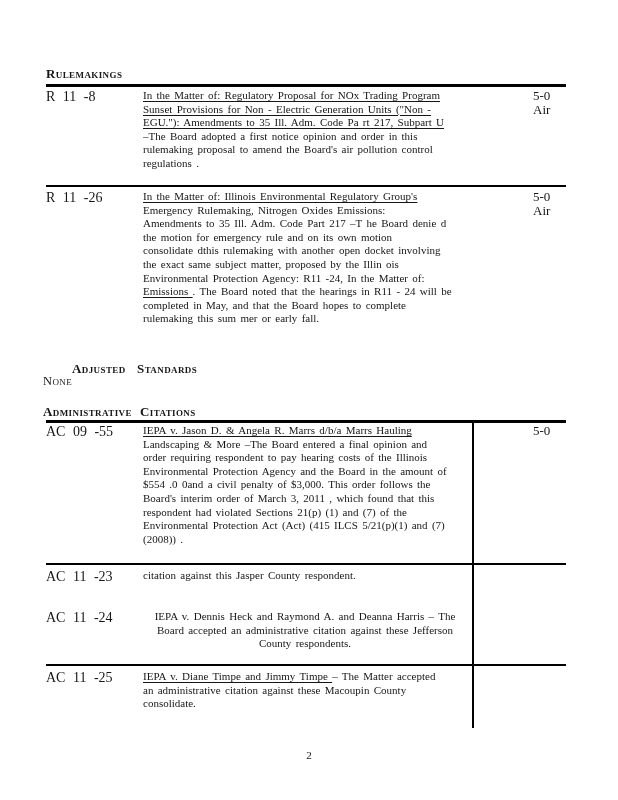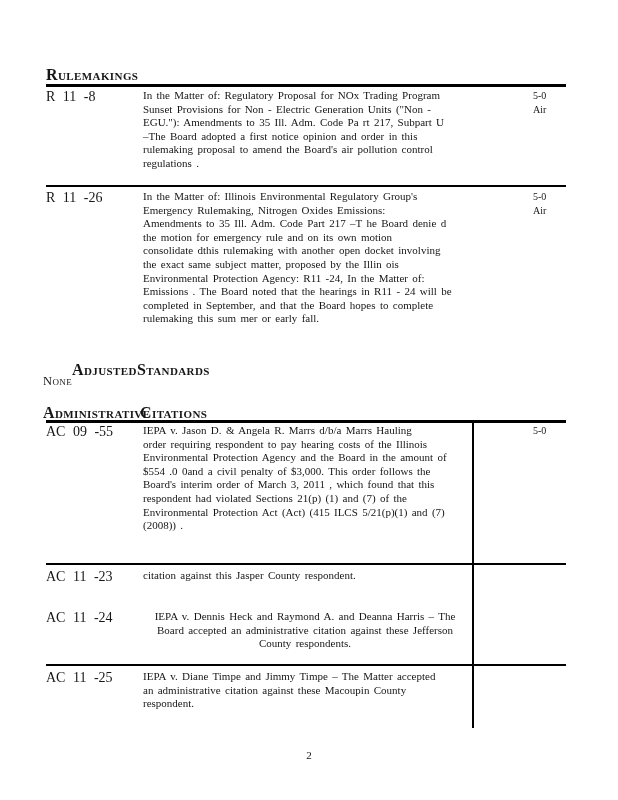--- a/index.html
+++ b/index.html
@@ -3,42 +3,42 @@
 <meta charset="utf-8">
 <style>
   * { margin:0; padding:0; box-sizing:border-box; }
   html,body { background:#ffffff; }
   .page {
     position:relative; width:618px; height:800px; background:#ffffff;
     font-family:"Liberation Serif", serif; color:#161616; overflow:hidden;
   }
   .heading {
     position:absolute; font-weight:bold; font-variant:small-caps;
-    font-size:16px; letter-spacing:0.4px; white-space:nowrap;
+    font-size:13px; letter-spacing:0.4px; white-space:nowrap;
   }
   .heading .w1 { display:inline-block; }
   .none-label {
     position:absolute; font-variant:small-caps; font-size:12.5px;
     letter-spacing:0.4px;
   }
   .hline { position:absolute; background:#000; height:1.5px; }
   .hline.thick { height:2.6px; }
   .vline { position:absolute; background:#000; width:1.5px; }
   .docket {
     position:absolute; left:46px; width:96px; font-size:14px;
     word-spacing:4px; white-space:nowrap;
   }
   .entry {
     position:absolute; left:143px; width:324px; font-size:11px;
     line-height:13.6px; word-spacing:1.6px;
   }
   .tline { min-height:13.6px; }
-  .u { text-underline-offset:1.5px; }
+  .u { text-decoration:underline; text-underline-offset:1.5px; }
   .vote {
-    position:absolute; left:533px; width:34px; font-size:10px;
+    position:absolute; left:533px; width:34px; font-size:13px;
     line-height:13.6px;
   }
   .pagenum {
     position:absolute; top:749px; left:0; width:100%;
     text-align:center; font-size:11px;
   }
 </style>
 </head>
 <body>
 
@@ -69,21 +69,21 @@
   <div class="docket" style="top:190px;">R 11 -26</div>
   <div class="entry" style="top:190px;">
       <div class="tline"><span class="u">In the Matter of: Illinois Environmental Regulatory Group's</span></div>
       <div class="tline"><span>Emergency Rulemaking, Nitrogen Oxides Emissions:</span></div>
       <div class="tline"><span>Amendments to 35 Ill. Adm. Code Part 217 –T he Board denie d</span></div>
       <div class="tline"><span>the motion for emergency rule and on its own motion</span></div>
       <div class="tline"><span>consolidate dthis rulemaking with another open docket involving</span></div>
       <div class="tline"><span>the exact same subject matter, proposed by the Illin ois</span></div>
       <div class="tline"><span>Environmental Protection Agency: R11 -24, In the Matter of:</span></div>
       <div class="tline"><span class="u">Emissions </span><span>. The Board noted that the hearings in R11 - 24 will be</span></div>
-      <div class="tline"><span>completed in September, and that the Board hopes to complete</span></div>
+      <div class="tline"><span>completed in May, and that the Board hopes to complete</span></div>
       <div class="tline"><span>rulemaking this sum mer or early fall.</span></div>
     </div>
   <div class="vote" style="top:190px;">
     <div>5-0</div>
     <div>Air</div>
   </div>
 
   <div class="heading" style="left:72px; top:361px;">
     <span class="w1" style="width:65px;">Adjusted</span><span>Standards</span>
   </div>
@@ -92,20 +92,21 @@
   <div class="heading" style="left:43px; top:404px;">
     <span class="w1" style="width:97px;">Administrative</span><span>Citations</span>
   </div>
 
   <div class="hline thick" style="left:46px; top:420px; width:520px;"></div>
   <div class="vline" style="left:472px; top:420px; height:308px;"></div>
 
   <div class="docket" style="top:424px;">AC 09 -55</div>
   <div class="entry" style="top:424px;">
       <div class="tline"><span class="u">IEPA v. Jason D. &amp; Angela R. Marrs d/b/a Marrs Hauling</span></div>
+      <div class="tline"><span>Landscaping &amp; More –The Board entered a final opinion and</span></div>
       <div class="tline"><span>order requiring respondent to pay hearing costs of the Illinois</span></div>
       <div class="tline"><span>Environmental Protection Agency and the Board in the amount of</span></div>
       <div class="tline"><span>$554 .0 0and a civil penalty of $3,000.  This order follows the</span></div>
       <div class="tline"><span>Board's interim order of March 3, 2011 , which found that this</span></div>
       <div class="tline"><span>respondent had violated Sections 21(p) (1) and (7) of the</span></div>
       <div class="tline"><span>Environmental Protection Act (Act) (415 ILCS 5/21(p)(1) and (7)</span></div>
       <div class="tline"><span>(2008)) .</span></div>
     </div>
   <div class="vote" style="top:424px;">5-0</div>
 
@@ -122,18 +123,18 @@
       <div class="tline"><span>Board accepted an administrative citation against these Jefferson</span></div>
       <div class="tline"><span>County respondents.</span></div>
     </div>
 
   <div class="hline" style="left:46px; top:664px; width:520px;"></div>
 
   <div class="docket" style="top:670px;">AC 11 -25</div>
   <div class="entry" style="top:670px;">
       <div class="tline"><span class="u">IEPA v. Diane Timpe and Jimmy Timpe </span><span>– The Matter accepted</span></div>
       <div class="tline"><span>an administrative citation against these Macoupin County</span></div>
-      <div class="tline"><span>respondent.</span></div>
+      <div class="tline"><span>consolidate.</span></div>
     </div>
 
   <div class="pagenum">2</div>
 
 </div>
 
 </body></html>

